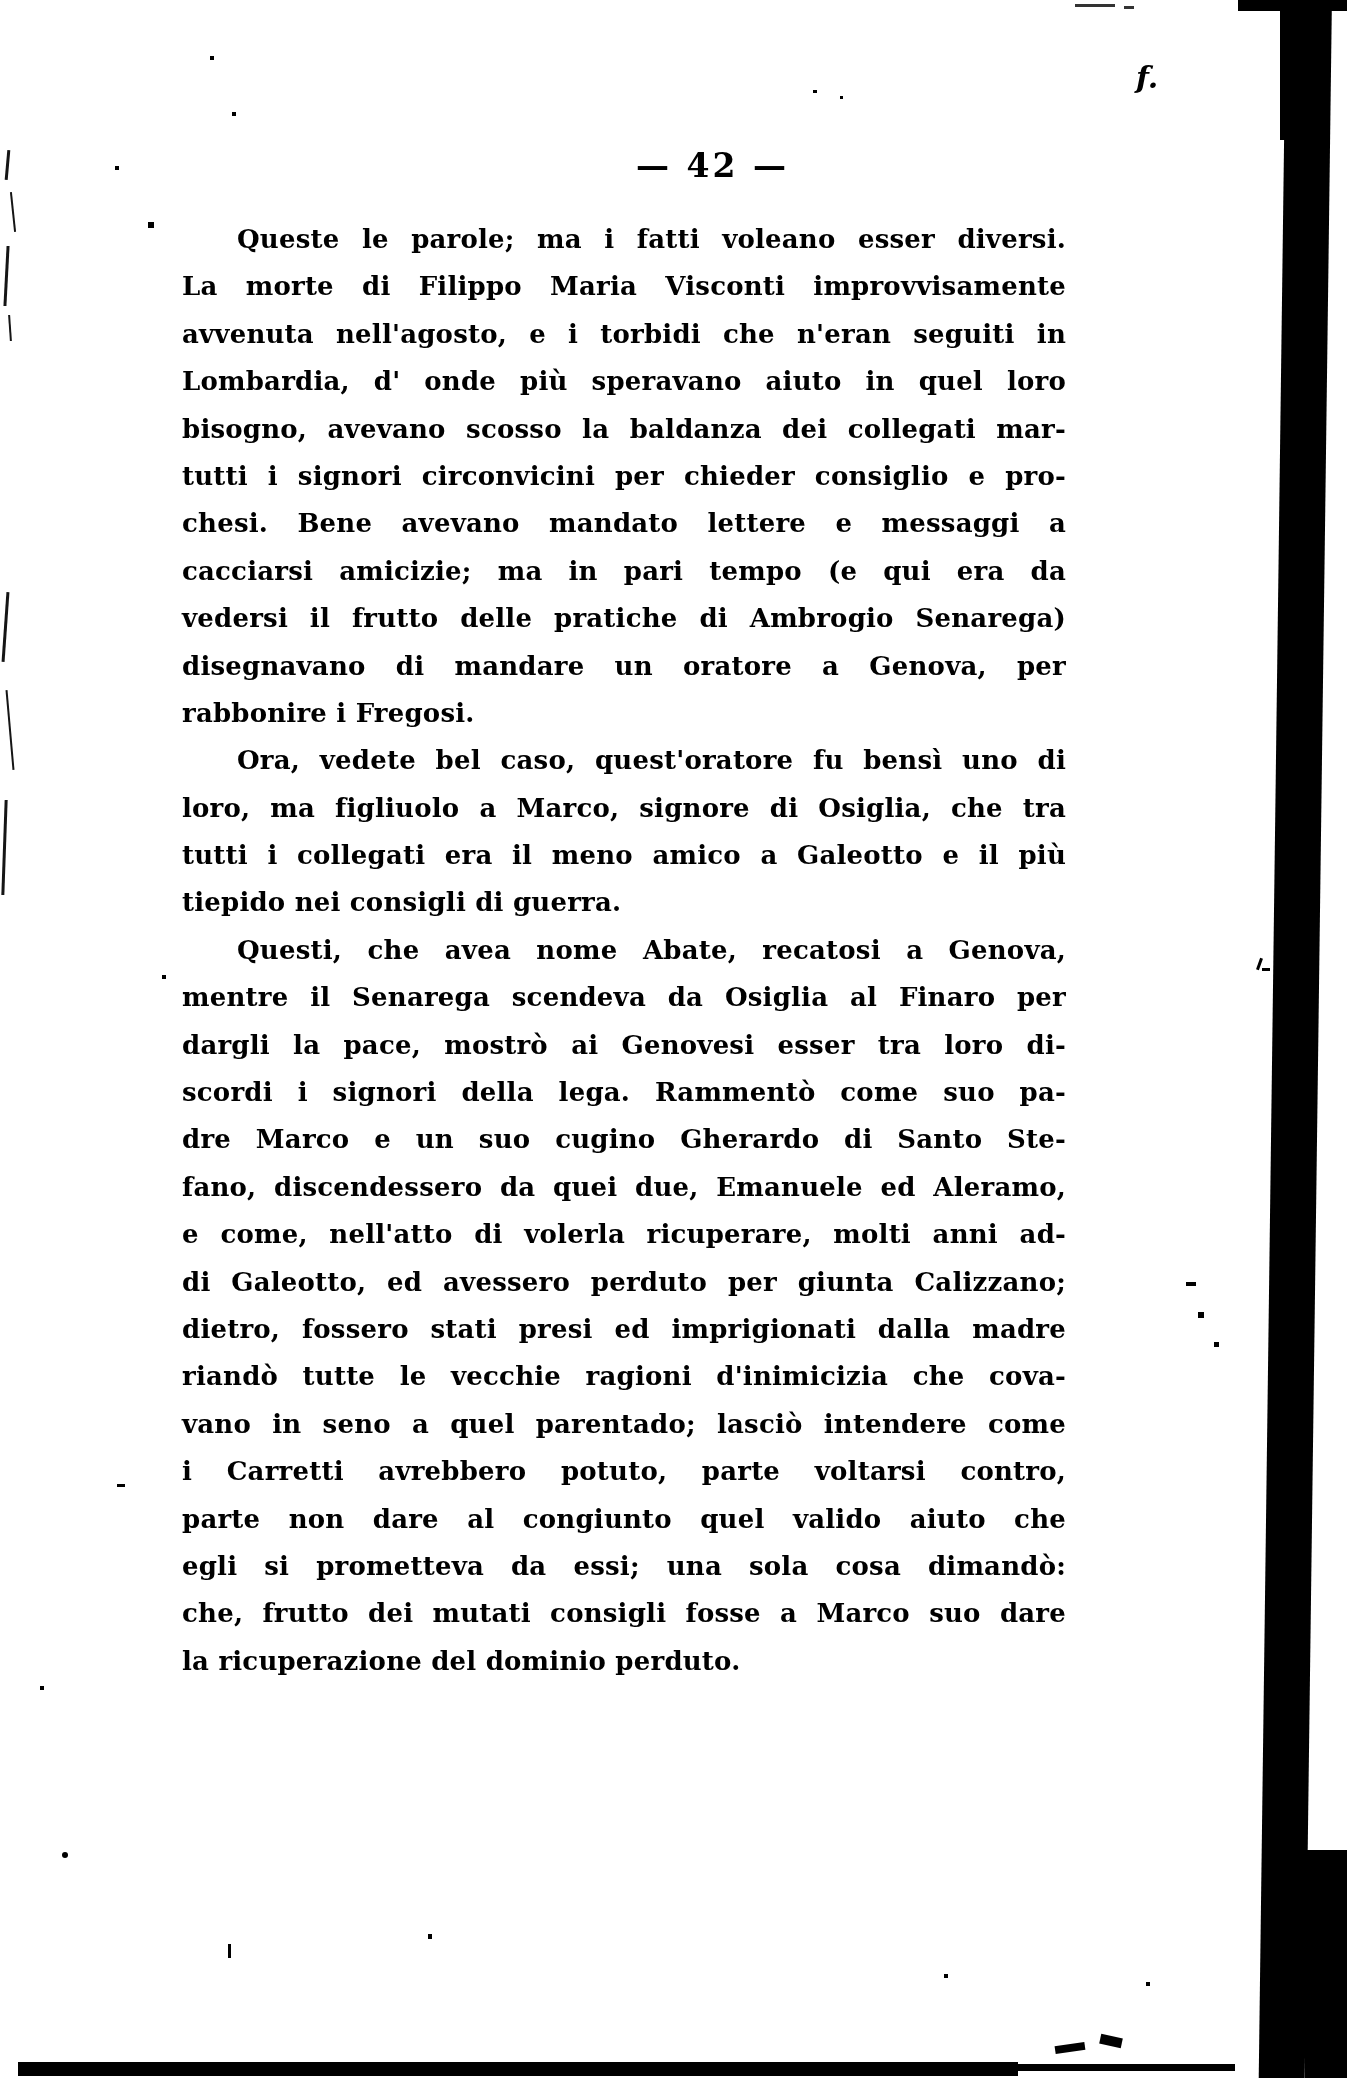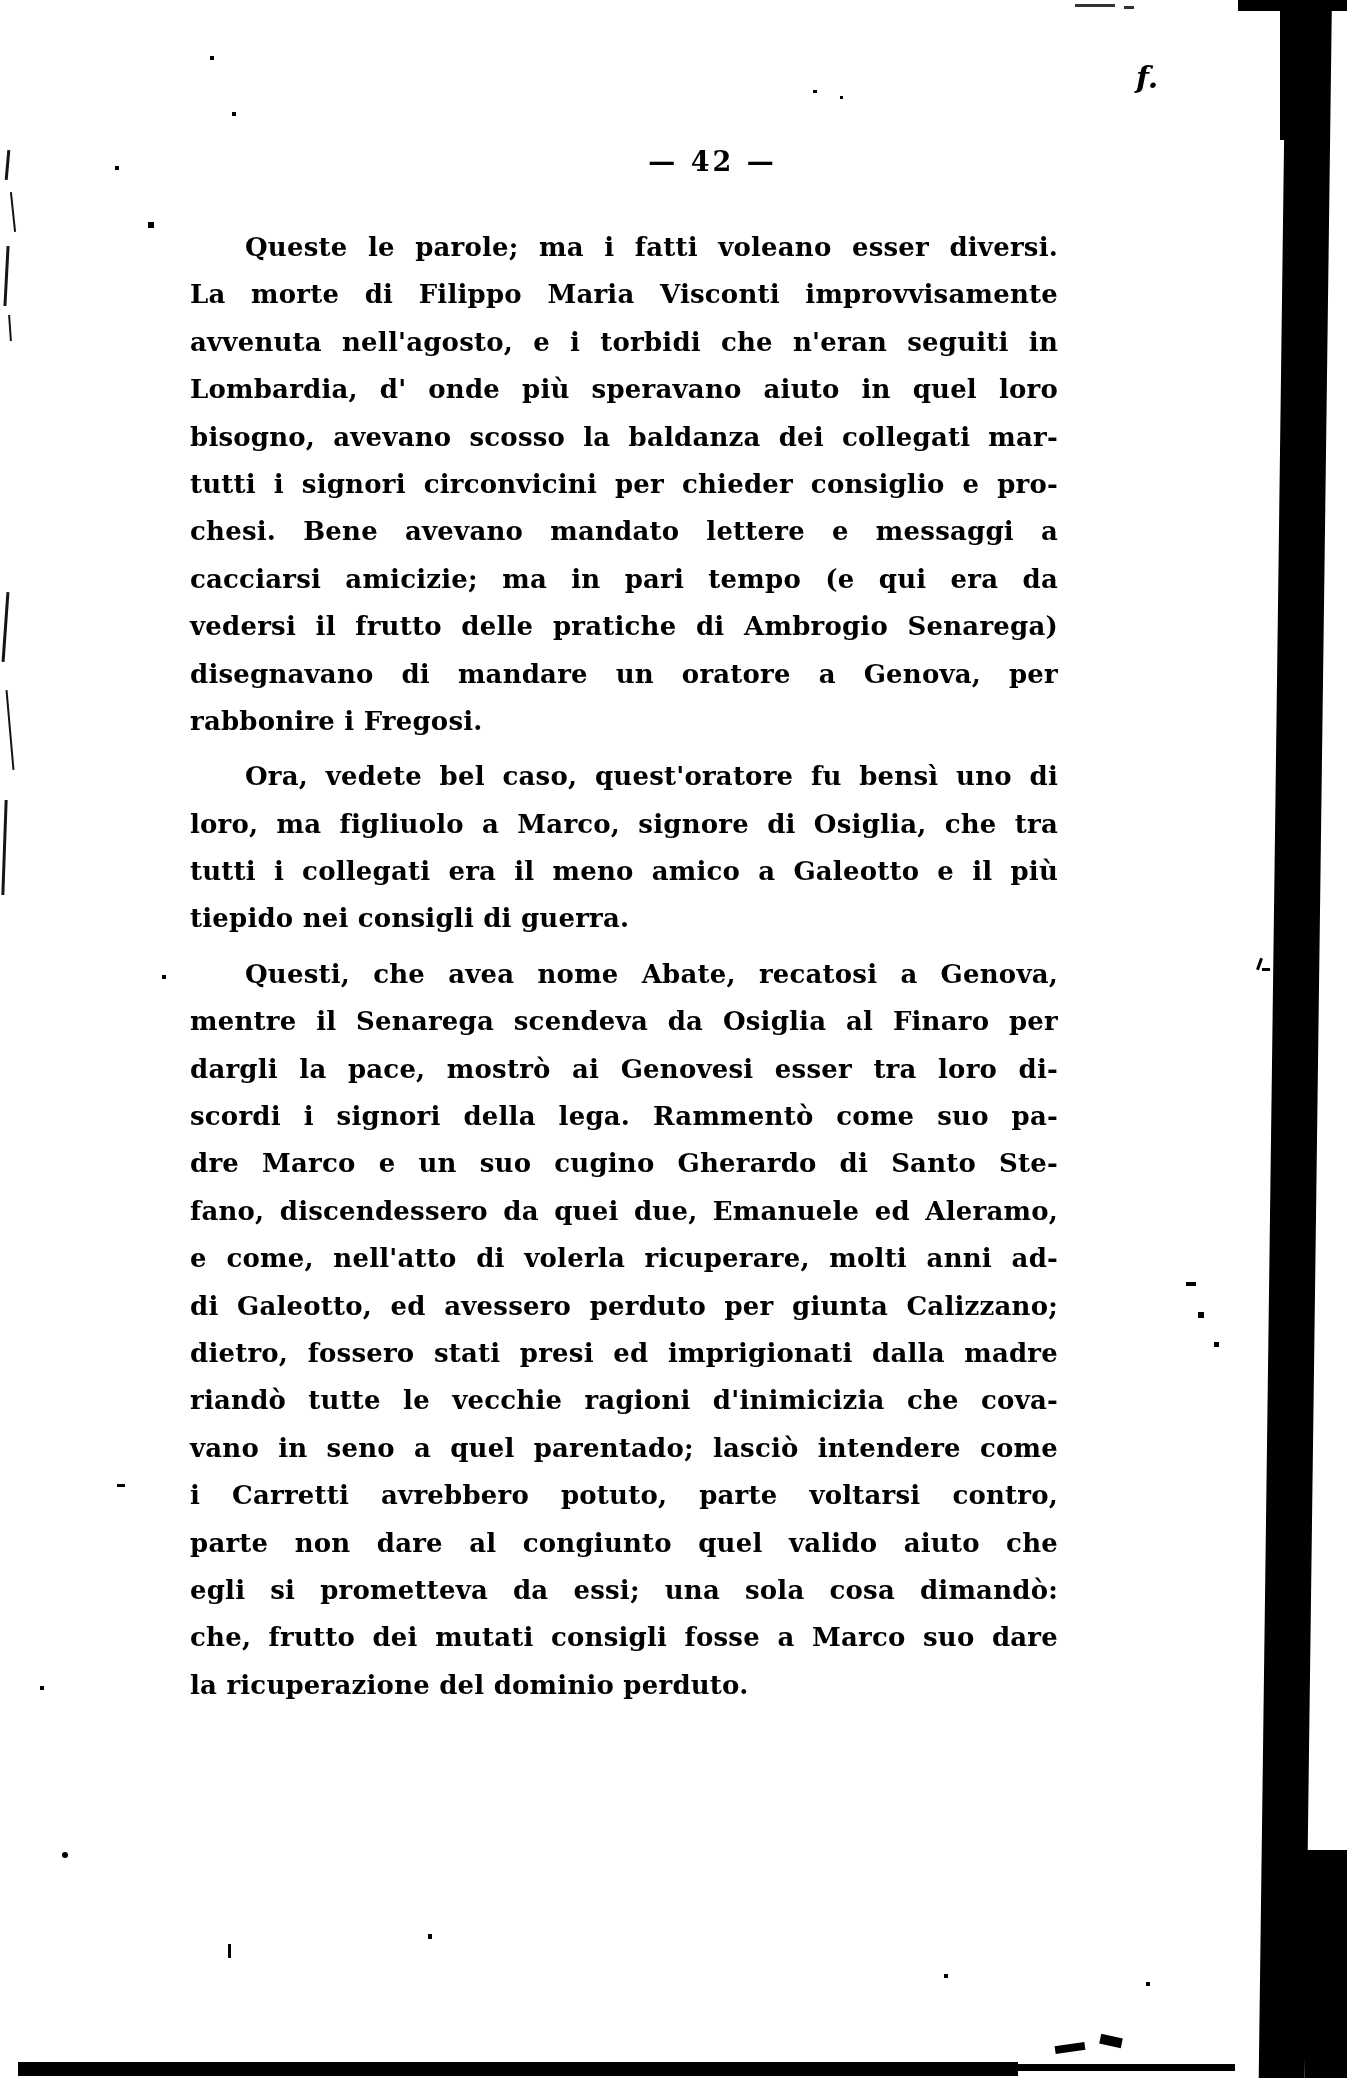--- a/index.html
+++ b/index.html
@@ -10,29 +10,29 @@
     font-family:"DejaVu Serif", serif;
     color:#000;
     overflow:hidden;
   }
   .scan-page { position:absolute; inset:0; }
 
   .page-number {
     position:absolute;
     top:146px; left:270px; width:885px;
     text-align:center;
-    font-size:27px; font-weight:bold;
+    font-size:33px; font-weight:bold;
     letter-spacing:3px;
   }
 
   .text-body {
     position:absolute;
     top:216px; left:182px; width:884px;
   }
-  .paragraph { margin:8px; padding:0; }
+  .paragraph { margin:0; padding:0; }
   .text-line {
     height:47.4px; line-height:47.4px;
     font-size:26px; font-weight:bold;
     text-align:justify;
     text-align-last:justify;
     letter-spacing:0.2px;
     overflow:visible;
   }
   .text-line.first { text-indent:55px; }
   .text-line.last  { text-align-last:left; }

